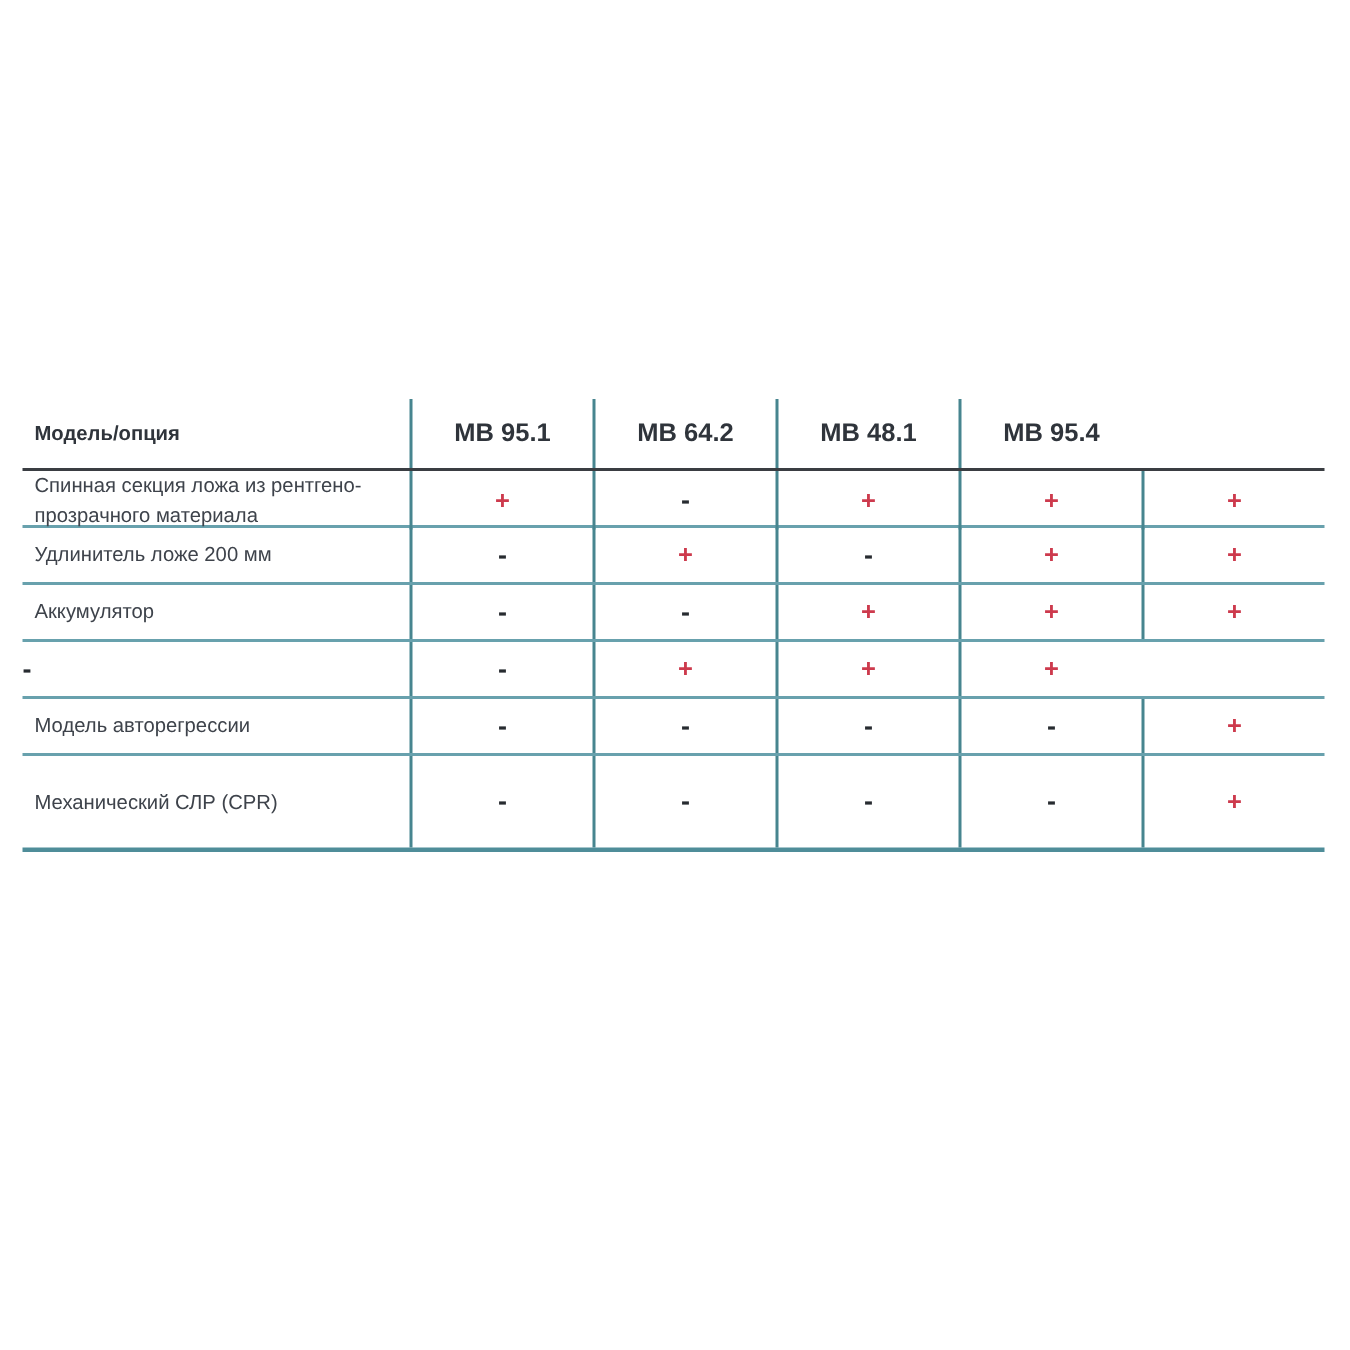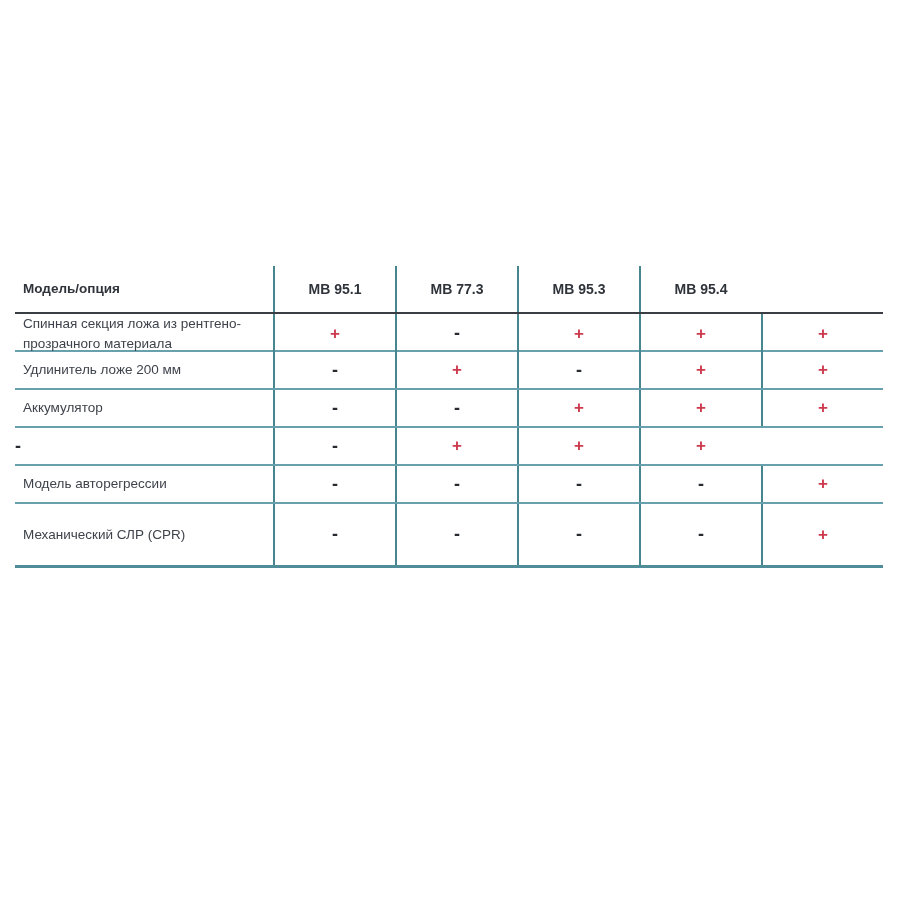--- a/index.html
+++ b/index.html
@@ -57,41 +57,41 @@
     font-size: 13.5px;
     line-height: 1.45;
     color: var(--label-color);
     white-space: pre-line;
   }
   .header-first {
     font-weight: bold;
     color: var(--header-color);
   }
   .model-cell {
-    font-size: 14px;
+    font-size: 17px;
     font-weight: bold;
     color: var(--header-color);
   }
   .value-cell {
     font-size: 17px;
     font-weight: bold;
   }
   .value-cell.plus { color: var(--plus-color); }
   .value-cell.minus { color: var(--minus-color); font-size: 18px; }
 </style>
 </head>
 <body>
 
 <div class="table-wrap">
   <div class="row header-row">
     <div class="cell label-cell header-first">Модель/опция</div>
 
   <div class="cell model-cell">MB 95.1</div>
-      <div class="cell model-cell">MB 77.3</div>
-      <div class="cell model-cell">MB 95.3</div>
+      <div class="cell model-cell">MB 64.2</div>
+      <div class="cell model-cell">MB 48.1</div>
       <div class="cell model-cell">MB 95.4</div>
     </div>
   <div id="table-body">
 
   <div class="row body-row">
         <div class="cell label-cell">Спинная секция ложа из рентгено-
 прозрачного материала</div>
         <div class="cell value-cell plus">+</div>
         <div class="cell value-cell minus">-</div>
         <div class="cell value-cell plus">+</div>

